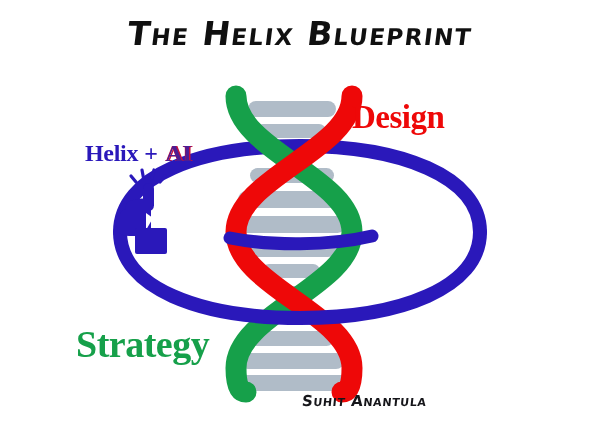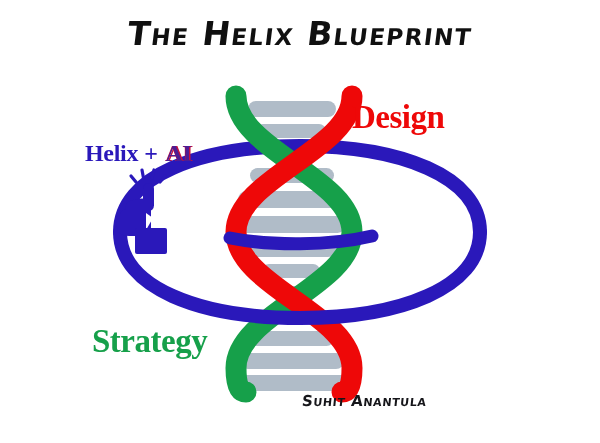--- a/index.html
+++ b/index.html
@@ -54,23 +54,23 @@
     line-height: 1;
   }
   #label-design {
     left: 352px;
     top: 101px;
     font-size: 33px;
     color: #ee0808;
     letter-spacing: -0.5px;
   }
   #label-strategy {
-    left: 92px;
+    left: 76px;
     top: 325px;
-    font-size: 33px;
+    font-size: 38px;
     color: #16a04a;
     letter-spacing: -0.5px;
   }
   #label-humanai {
     left: 85px;
     top: 141px;
     font-size: 24px;
     letter-spacing: -0.3px;
   }
   #label-humanai .human { color: #2a18ba; }

